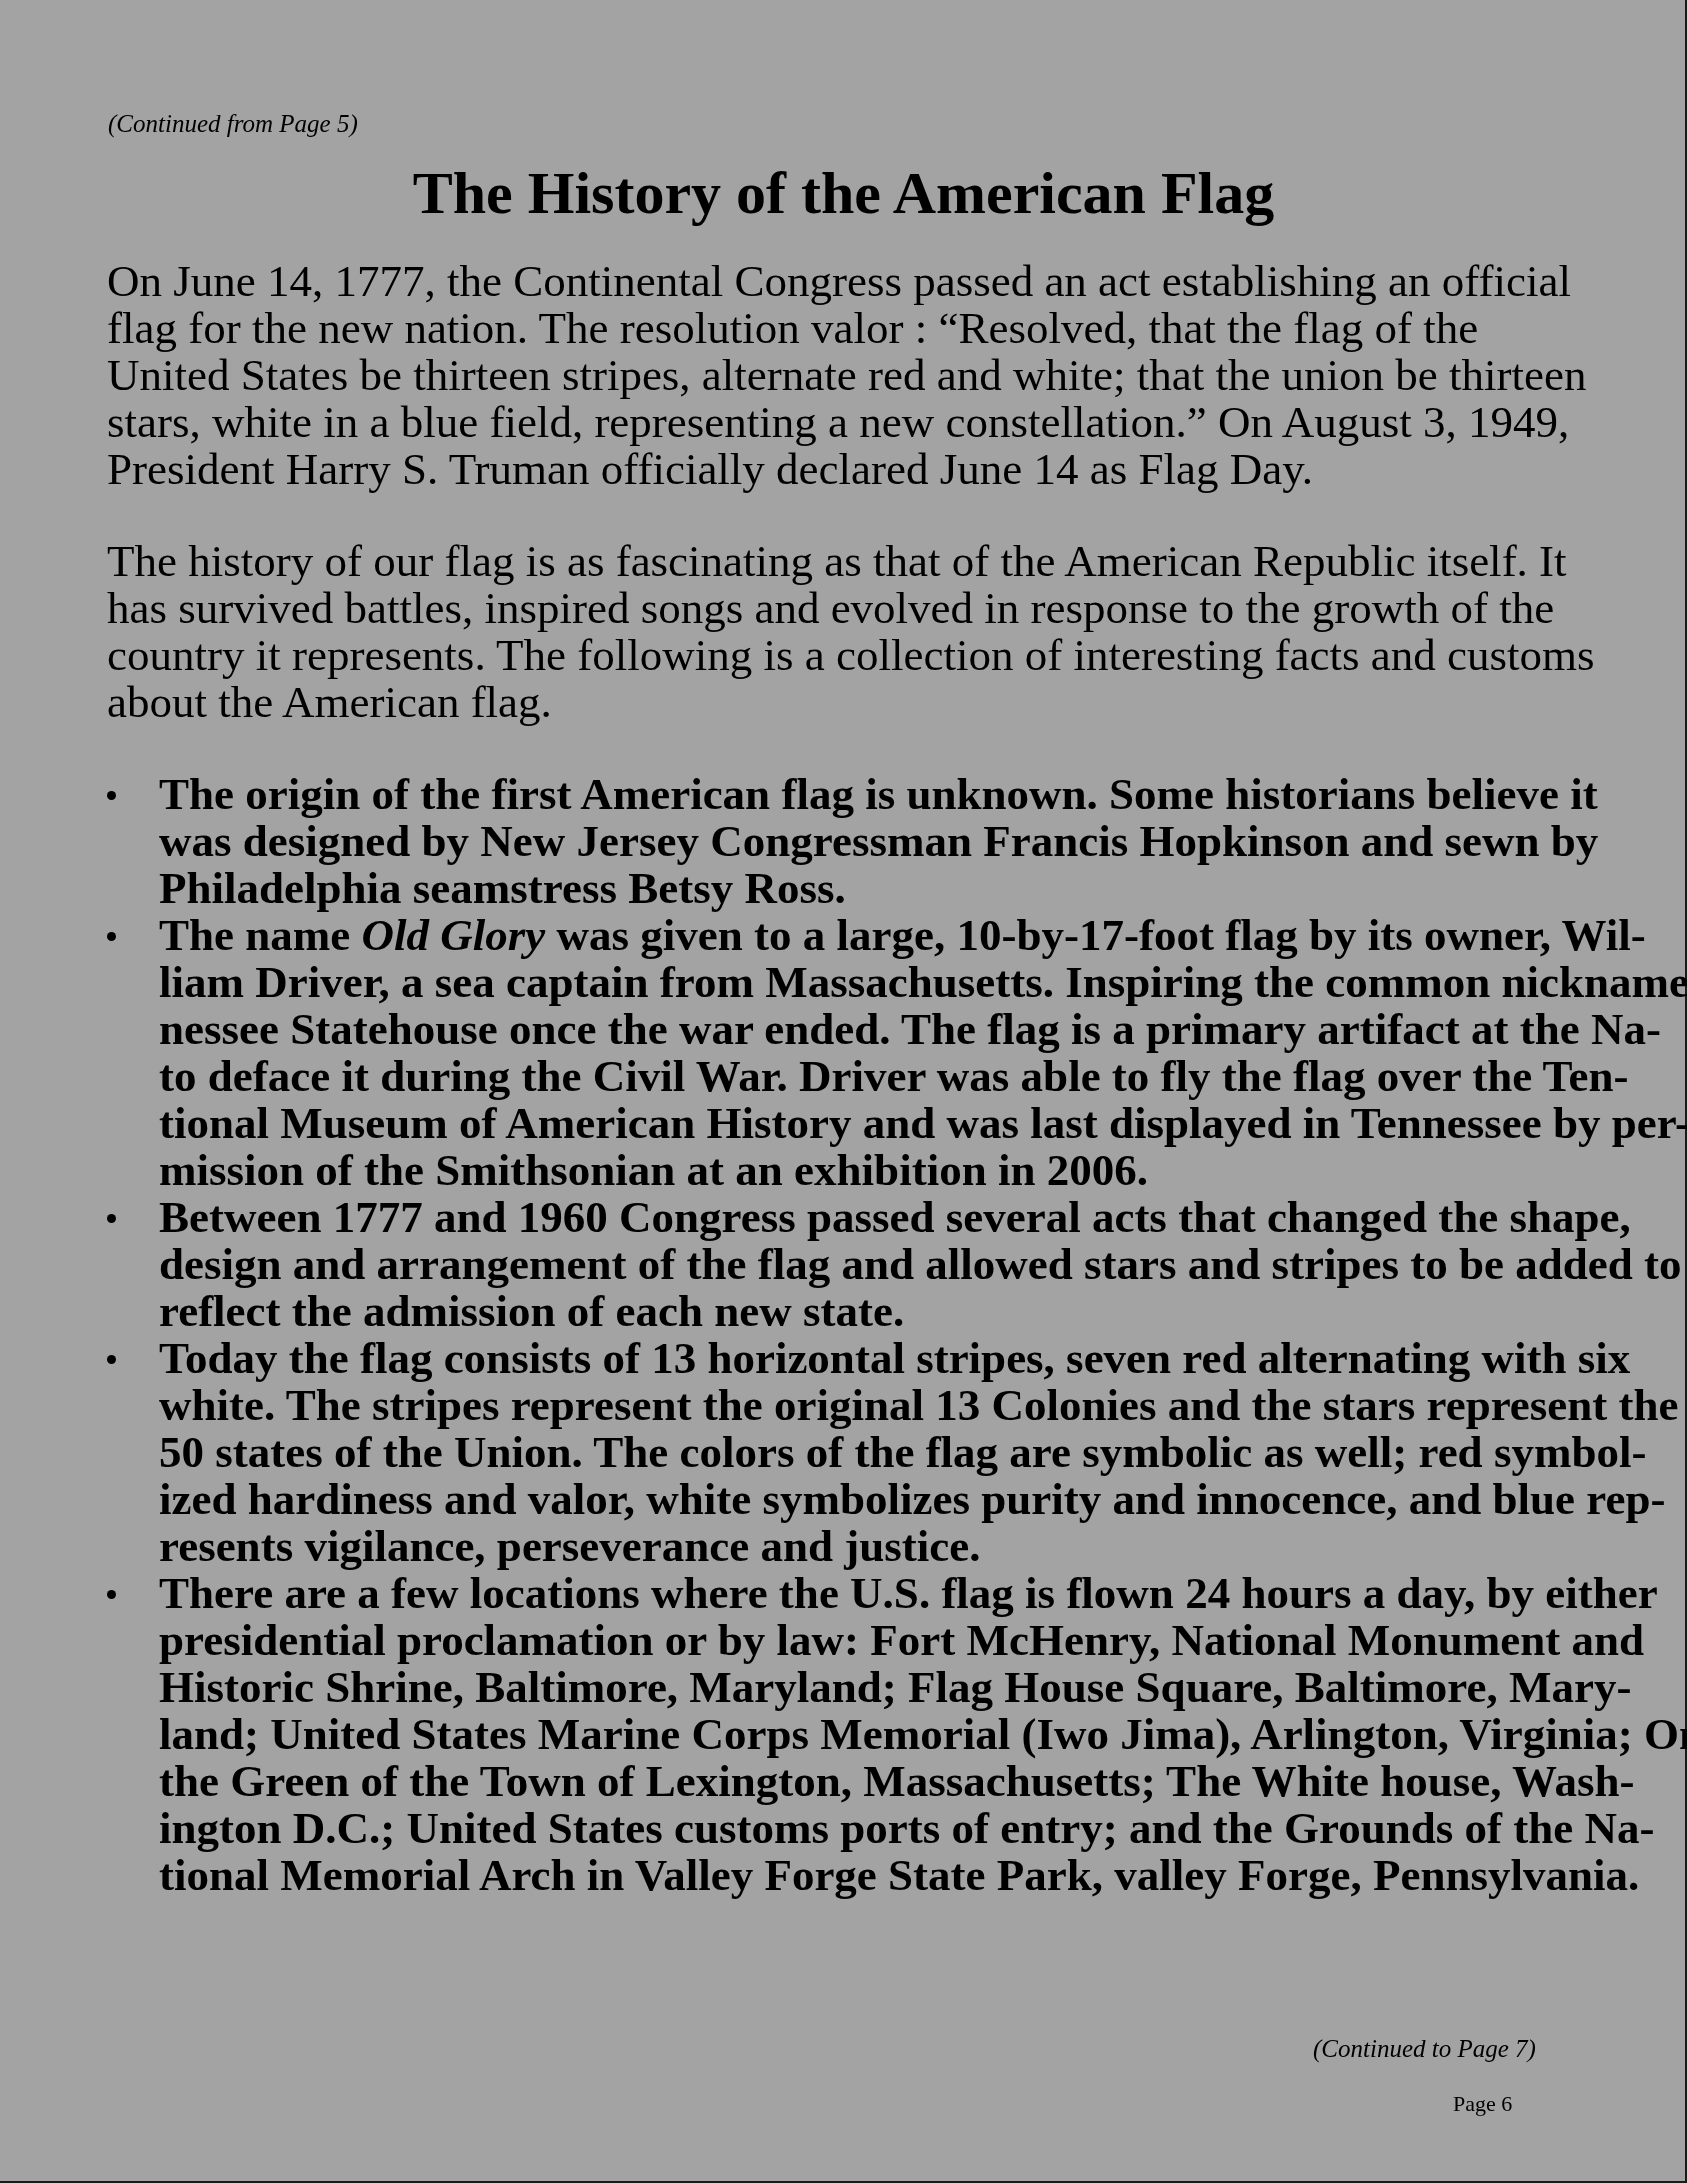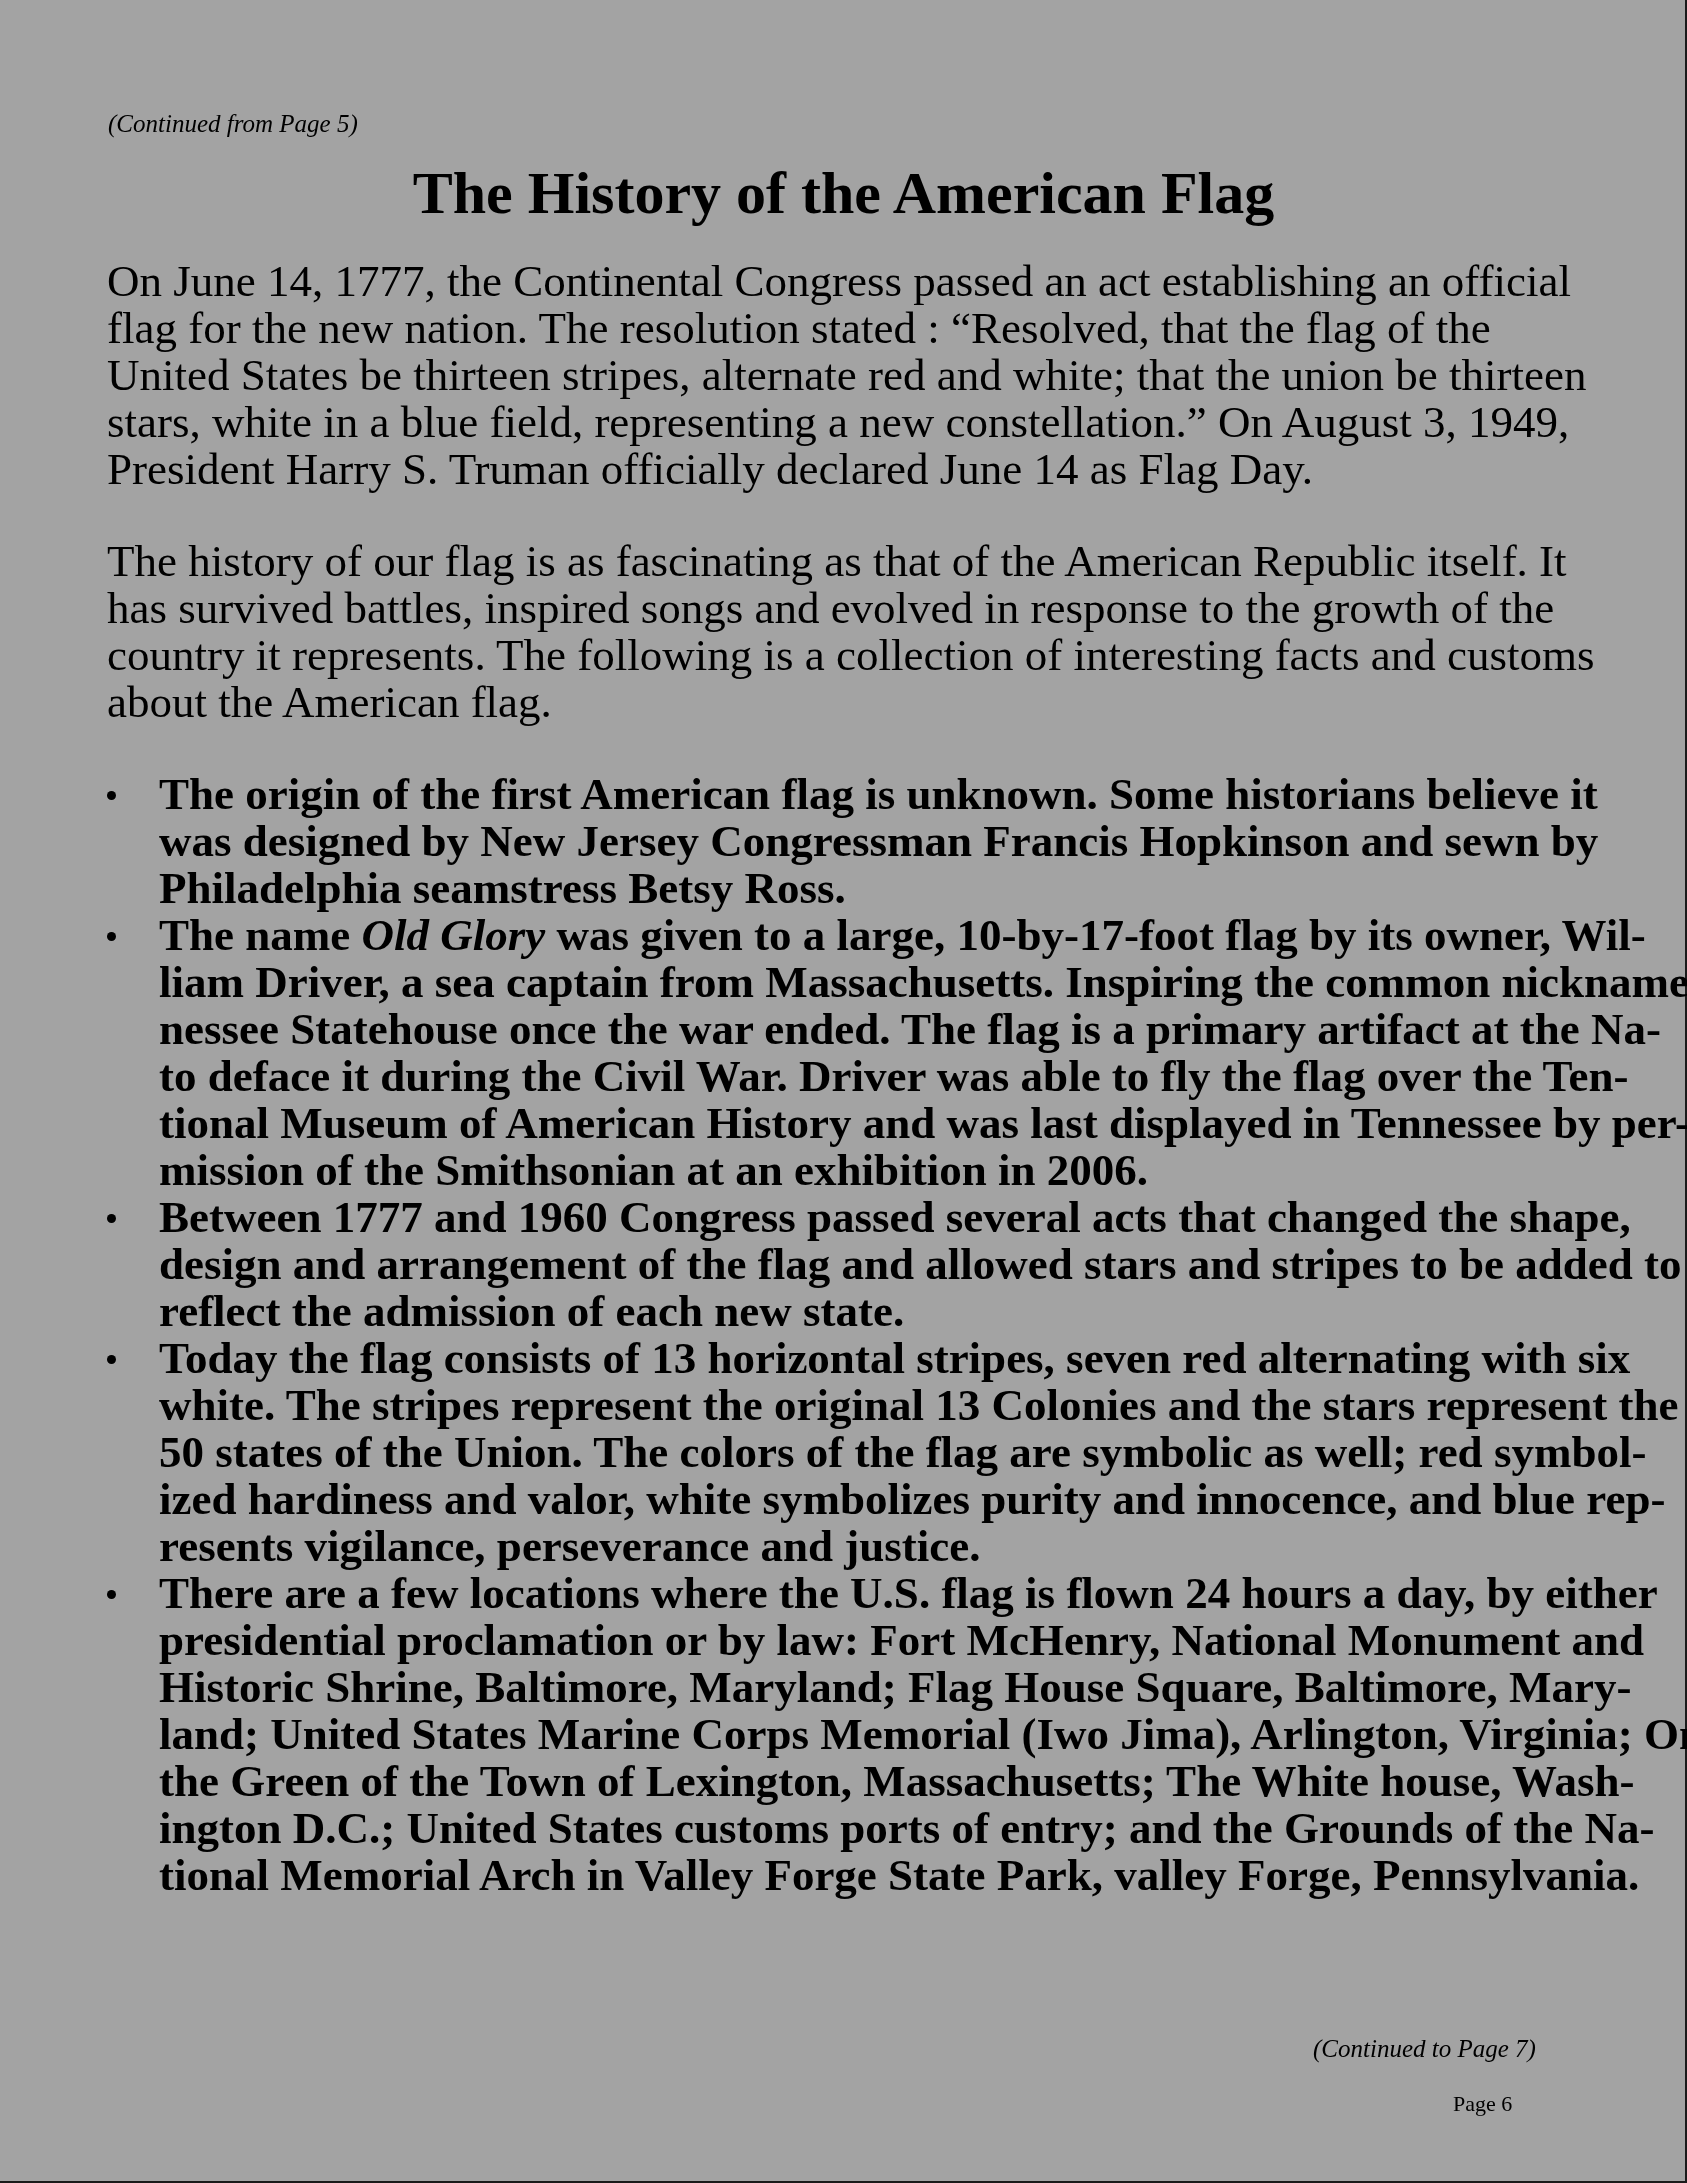--- a/index.html
+++ b/index.html
@@ -110,21 +110,21 @@
 <body>
 
 <div class="page">
 
   <div class="continued-from">(Continued from Page 5)</div>
 
   <h1 class="title">The History of the American Flag</h1>
 
   <div class="para" id="para1">
     <span class="line">On June 14, 1777, the Continental Congress passed an act establishing an official</span>
-    <span class="line">flag for the new nation.  The resolution stated :  “Resolved, that the flag of the</span>
+    <span class="line">flag for the new nation.  The resolution valor :  “Resolved, that the flag of the</span>
     <span class="line">United States be thirteen stripes, alternate red and white; that the union be thirteen</span>
     <span class="line">stars, white in a blue field, representing a new constellation.”  On August 3, 1949,</span>
     <span class="line">President Harry S. Truman officially declared June 14 as Flag Day.</span>
   </div>
 
   <div class="para" id="para2">
     <span class="line">The history of our flag is as fascinating as that of the American Republic itself.  It</span>
     <span class="line">has survived battles, inspired songs and evolved in response to the growth of the</span>
     <span class="line">country it represents.  The following is a collection of interesting facts and customs</span>
     <span class="line">about the American flag.</span>

